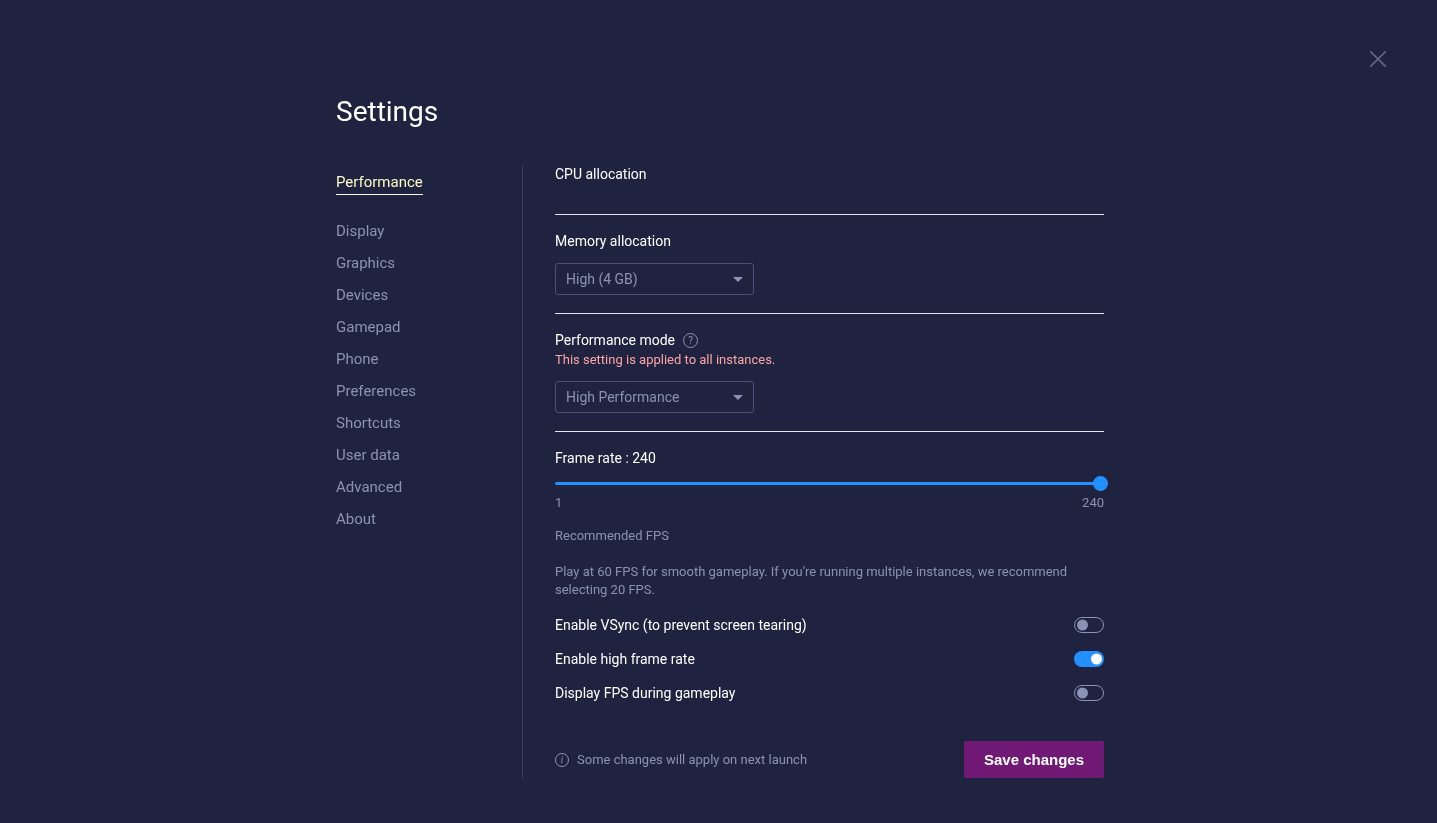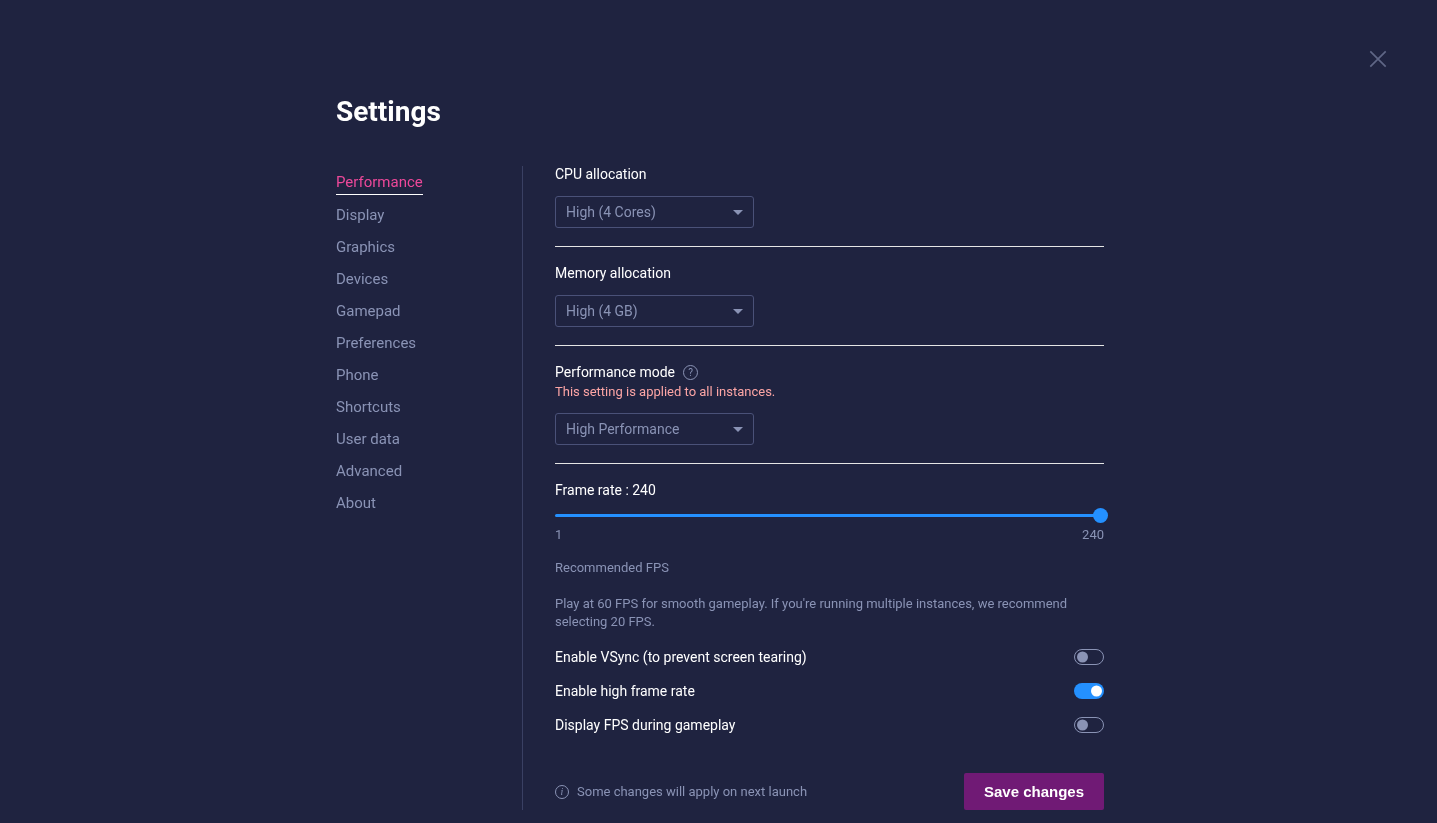--- a/index.html
+++ b/index.html
@@ -21,37 +21,37 @@
   cursor: pointer;
   opacity: 0.6;
 }
 .close-btn svg { width: 100%; height: 100%; }
 .container {
   padding: 95px 0 0 336px;
   display: flex;
 }
 .page-title {
   font-size: 28px;
-  font-weight: 700;
+  font-weight: 400;
   margin-bottom: 38px;
 }
 .sidebar { width: 186px; }
 .nav-list { list-style: none; }
 .nav-item {
   color: #8a93b5;
   font-size: 15px;
   padding: 7px 0;
   cursor: pointer;
 }
 .nav-item.active {
-  color: #ec4899;
+  color: #fef9c3;
   border-bottom: 1px solid #fff;
   display: inline-block;
   padding-bottom: 3px;
-  margin-bottom: 4px;
+  margin-bottom: 20px;
 }
 .content {
   border-left: 1px solid #3a4063;
   padding-left: 32px;
   width: 582px;
 }
 .section {
   border-bottom: 1px solid #e5e5e5;
   padding-bottom: 18px;
   margin-bottom: 18px;
@@ -221,37 +221,33 @@
   <div>
     <h1 class="page-title">Settings</h1>
     <div style="display:flex">
       <nav class="sidebar">
         <ul class="nav-list">
           <li class="nav-item active">Performance</li>
           <li class="nav-item">Display</li>
           <li class="nav-item">Graphics</li>
           <li class="nav-item">Devices</li>
           <li class="nav-item">Gamepad</li>
+          <li class="nav-item">Phone</li>
           <li class="nav-item">Preferences</li>
-          <li class="nav-item">Phone</li>
           <li class="nav-item">Shortcuts</li>
           <li class="nav-item">User data</li>
           <li class="nav-item">Advanced</li>
           <li class="nav-item">About</li>
         </ul>
       </nav>
 
       <div class="content">
 
         <div class="section">
           <div class="section-label">CPU allocation</div>
-          <div class="select">
-            <span>High (4 Cores)</span>
-            <span class="arrow"></span>
-          </div>
         </div>
 
         <div class="section">
           <div class="section-label">Memory allocation</div>
           <div class="select">
             <span>High (4 GB)</span>
             <span class="arrow"></span>
           </div>
         </div>
 

